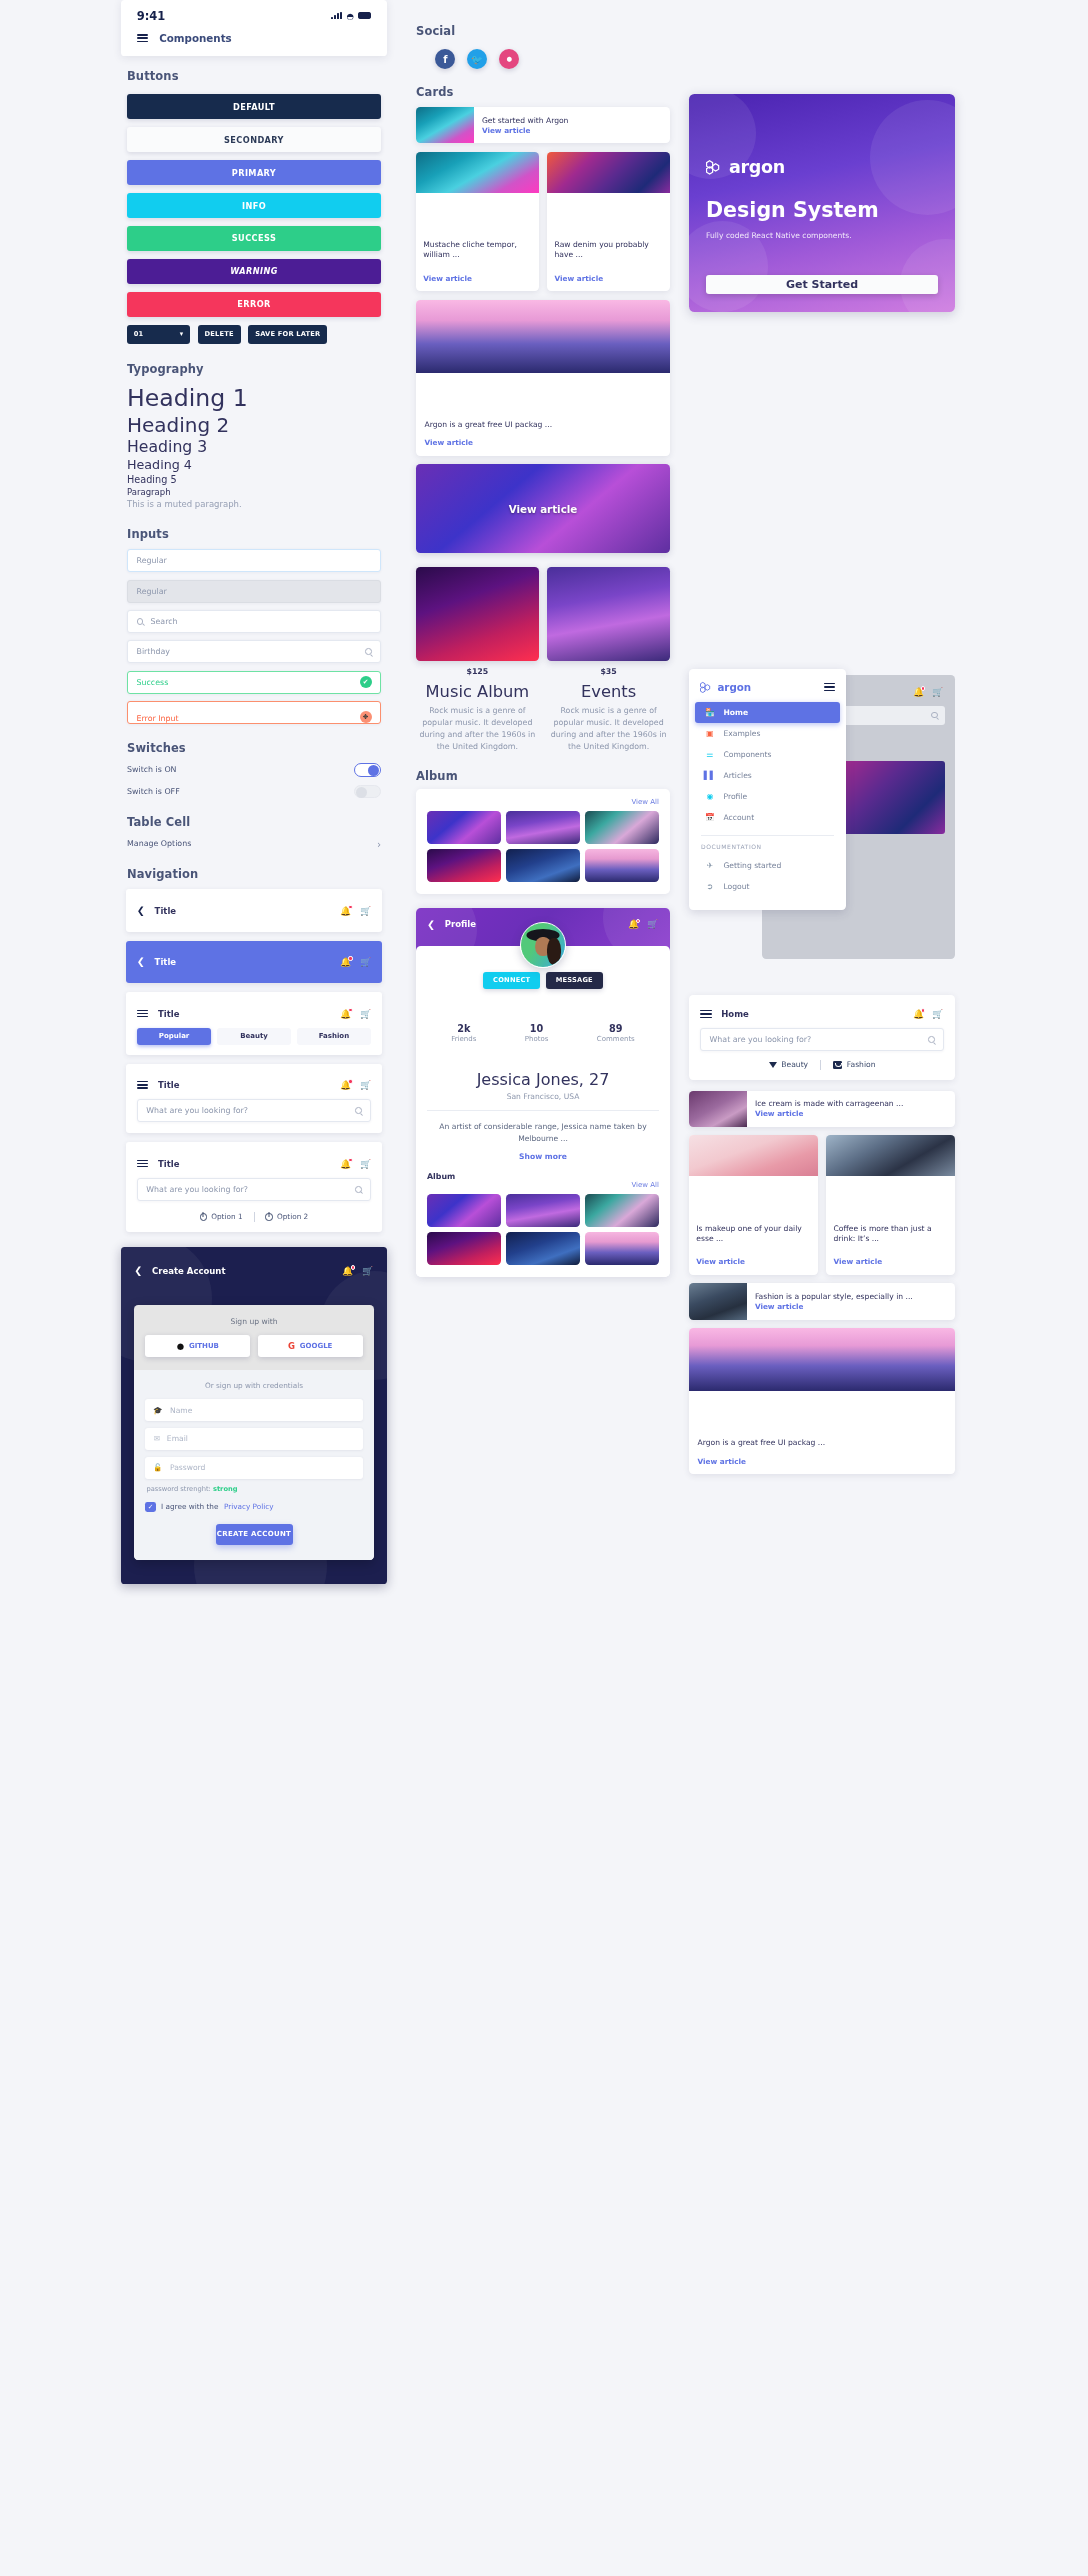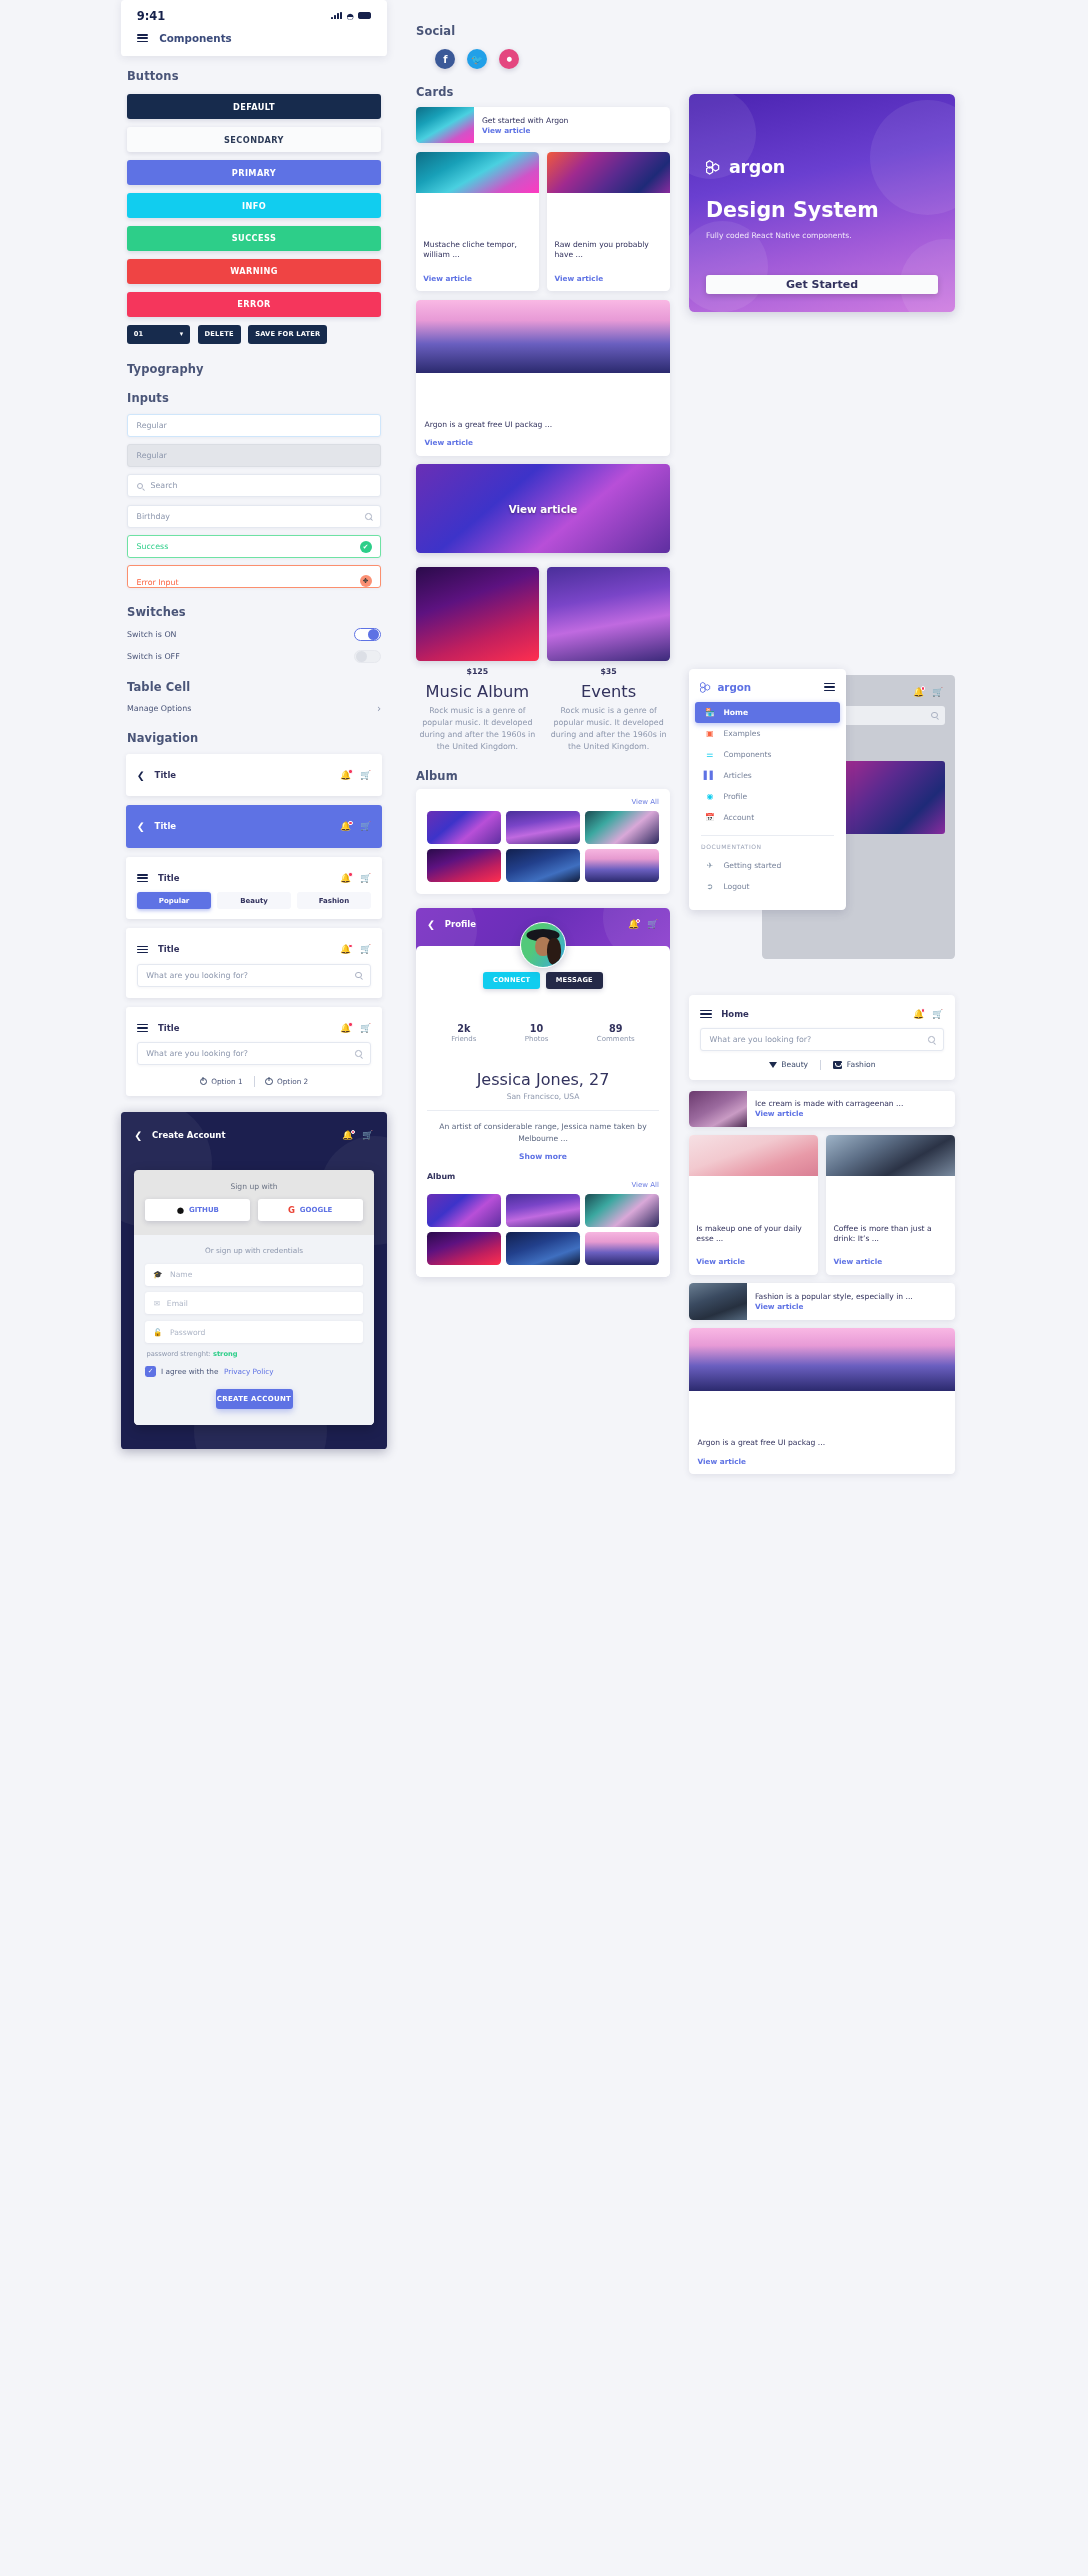--- a/index.html
+++ b/index.html
@@ -39,21 +39,21 @@
   
   .btn { display:flex; align-items:center; justify-content:center;
          height:25px; border-radius:3px; font-size:8.2px; font-weight:bold;
          letter-spacing:0.4px; color:#fff; margin-bottom:7.9px;
          box-shadow:0 1.8px 4.2px rgba(50,50,93,.13); cursor:pointer;}
   .btn.default  { background:#172b4d; }
   .btn.secondary{ background:#fafbfc; color:#2d3b58; }
   .btn.primary  { background:#5e72e4; }
   .btn.info     { background:#11cdef; }
   .btn.success  { background:#2dce89; }
-  .btn.warning  { background:#ef4444; }
+  .btn.warning  { background:#4c1d95;font-style:italic; }
   .btn.error    { background:#f5365c; }
   .btn-row { display:flex; gap:7.9px; }
   .btn-sm { background:#172b4d;color:#fff;height:19px;border-radius:3px;
             display:flex;align-items:center;justify-content:center;
             font-size:6.7px;font-weight:bold;letter-spacing:0.2px;padding:0 6.7px; cursor:pointer;}
   .btn-sel { width:63px; justify-content:space-between; }
 
   
   .h1 { font-size:23.6px; font-weight:400; color:#32325d; line-height:1.22; }
   .h2 { font-size:20px; font-weight:400; color:#32325d; line-height:1.22; }
@@ -321,20 +321,29 @@
         <div class="btn-sm btn-sel">
           <span>01</span>
           <span>▾</span>
         </div>
         <div class="btn-sm">DELETE</div>
         <div class="btn-sm">SAVE FOR LATER</div>
       </div>
     </div>
 
     <div class="sec-title" style="margin:18px 0 8.5px 6px;">Typography</div>
+    <div style="padding:0 6px;">
+      <div class="h1">Heading 1</div>
+      <div class="h2">Heading 2</div>
+      <div class="h3">Heading 3</div>
+      <div class="h4">Heading 4</div>
+      <div class="h5">Heading 5</div>
+      <div class="para">Paragraph</div>
+      <div class="para-muted">This is a muted paragraph.</div>
+    </div>
 
     <div class="sec-title" style="margin:15.7px 0 8.5px 6px;">Inputs</div>
     <div style="padding:0 6px;">
       <div class="inp focus">
         <span class="lbl">Regular</span>
       </div>
       <div class="inp disabled">
         <span class="lbl">Regular</span>
       </div>
       <div class="inp">

